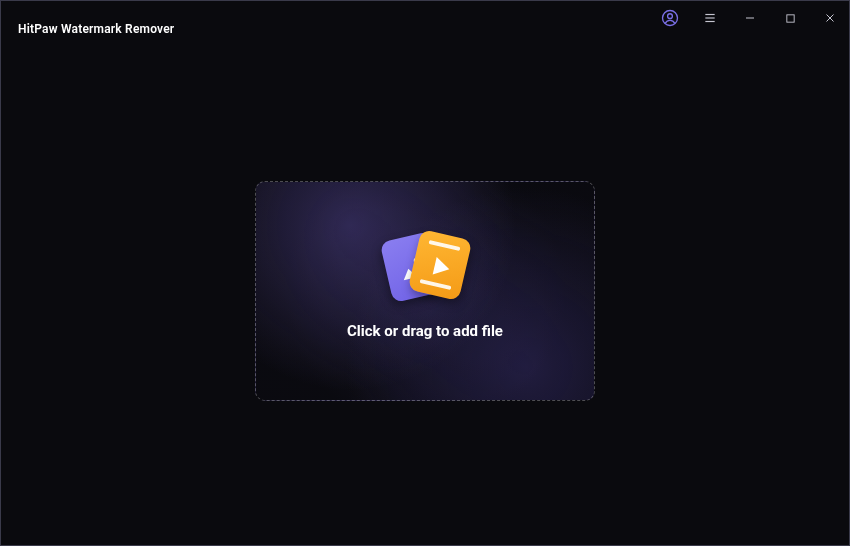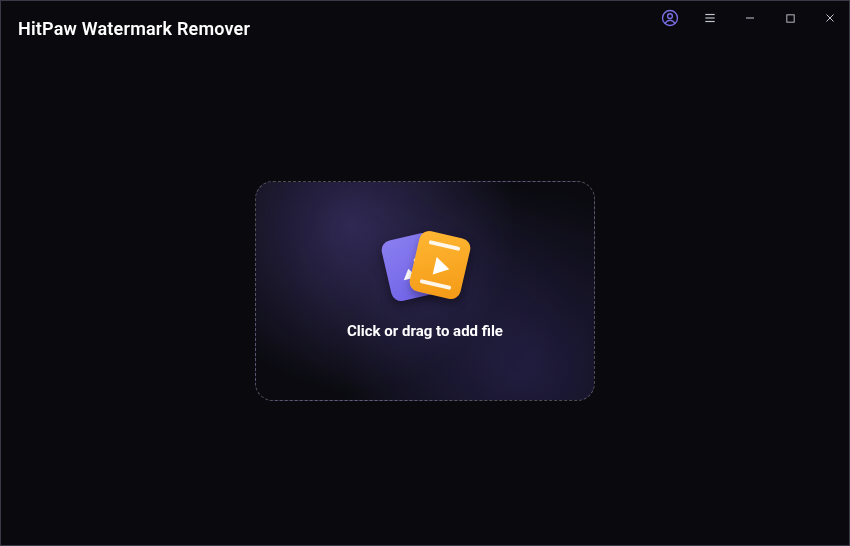--- a/index.html
+++ b/index.html
@@ -23,21 +23,21 @@
     }
     .titlebar {
       height: 36px;
       display: flex;
       align-items: center;
       justify-content: space-between;
       padding: 0 0 0 18px;
     }
     .title {
       color: #ffffff;
-      font-size: 18px;
+      font-size: 12px;
       font-weight: 600;
       letter-spacing: 0.2px;
       margin-top: 21px;
     }
     .titlebar-controls {
       display: flex;
       align-items: center;
       gap: 0;
       height: 100%;
     }
@@ -56,21 +56,21 @@
     .main {
       display: flex;
       align-items: center;
       justify-content: center;
       height: calc(100% - 36px);
     }
     .dropzone {
       width: 340px;
       height: 220px;
       border: 1px dashed rgba(255,255,255,0.28);
-      border-radius: 18px;
+      border-radius: 10px;
       display: flex;
       flex-direction: column;
       align-items: center;
       justify-content: center;
       cursor: pointer;
       position: relative;
       background:
         radial-gradient(circle at 28% 20%, rgba(90, 75, 160, 0.45) 0%, rgba(90,75,160,0) 55%),
         radial-gradient(circle at 80% 85%, rgba(60, 50, 120, 0.45) 0%, rgba(60,50,120,0) 55%),
         radial-gradient(circle at 50% 50%, rgba(40, 35, 70, 0.4) 0%, rgba(20,18,35,0.1) 70%);

